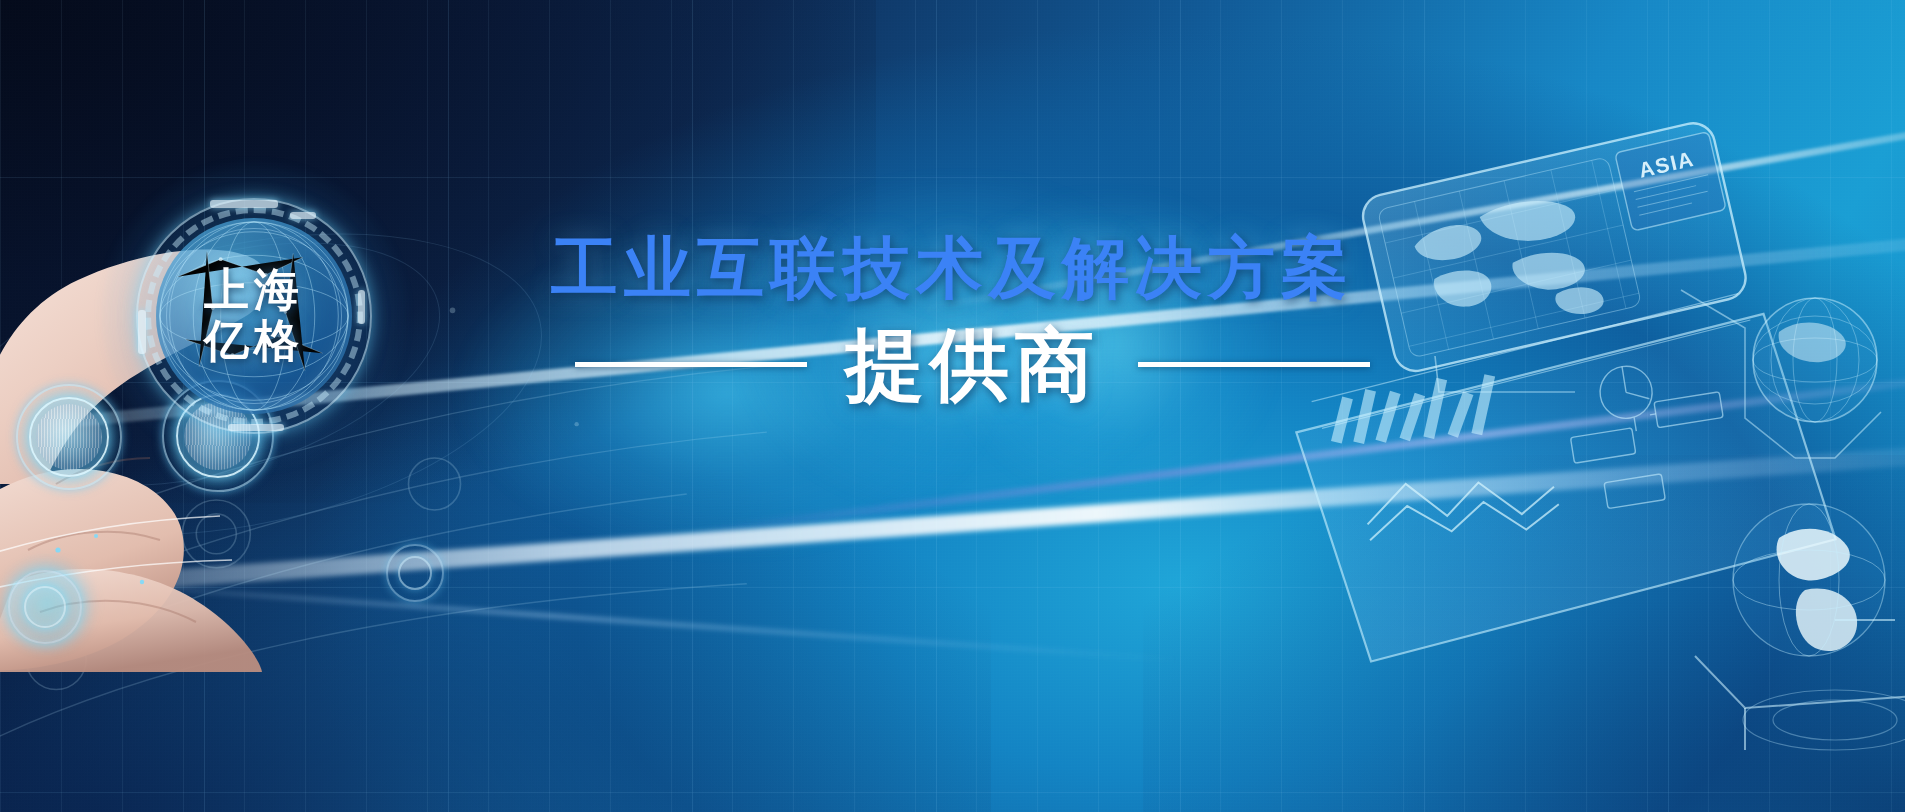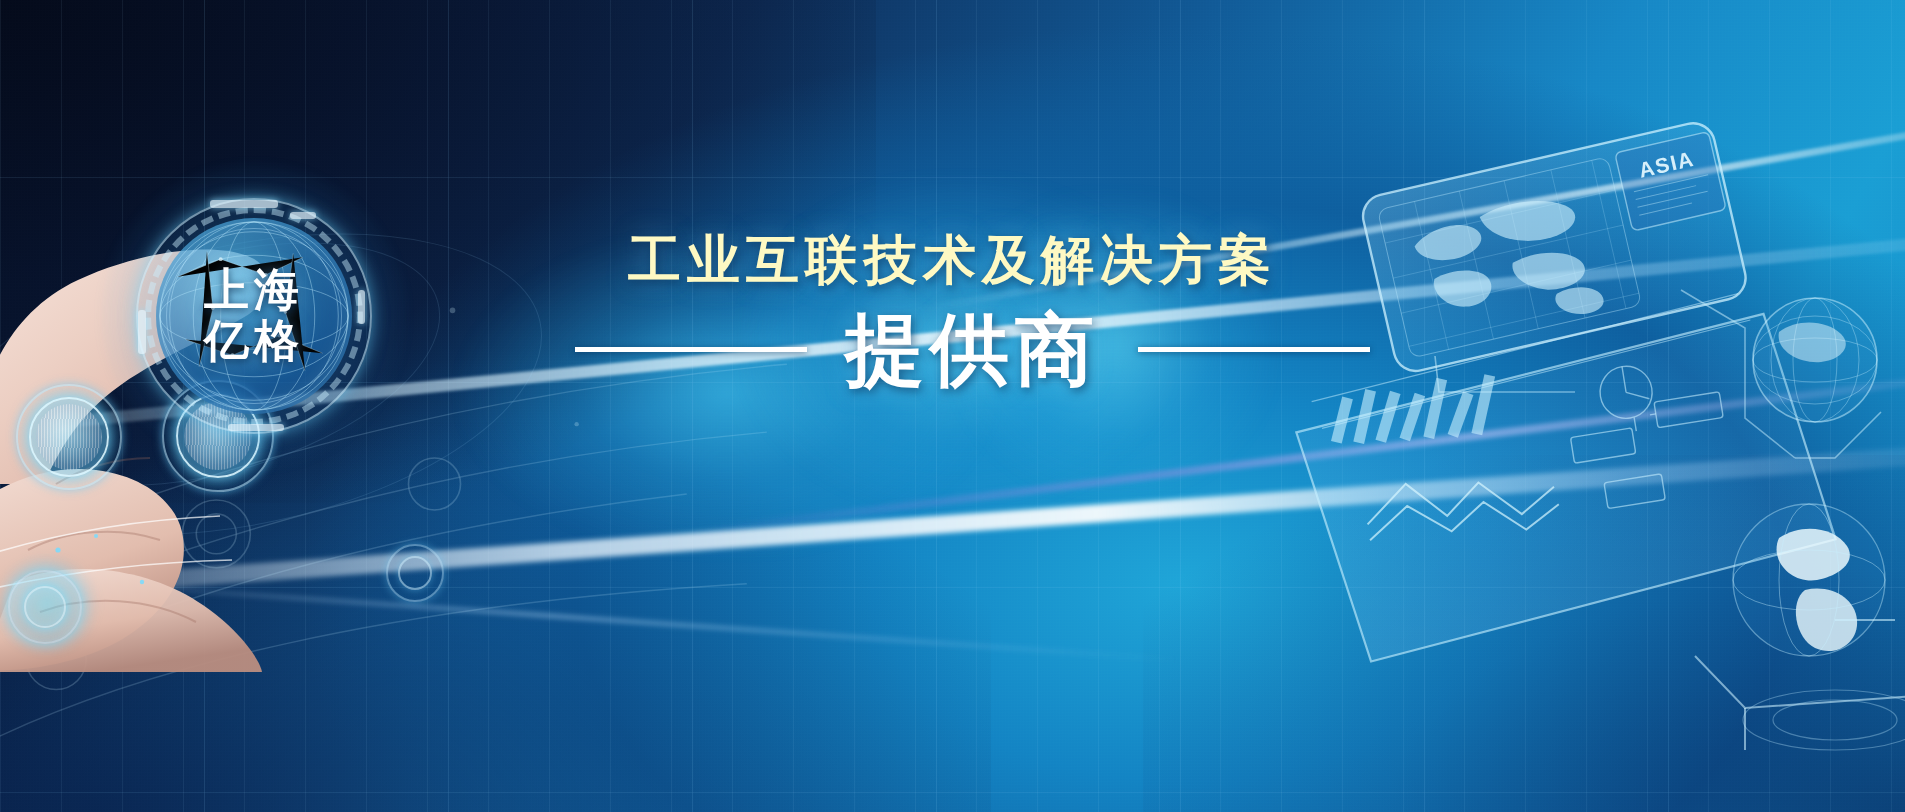--- a/index.html
+++ b/index.html
@@ -173,22 +173,22 @@
   
   .tech-right{ position:absolute; right:-10px; top:60px; width:640px; height:700px; }
   .tech-right svg{ width:100%; height:100%; }
 
   
   .copy{
     position:absolute; left:0; right:0; top:232px;
     text-align:center; z-index:20;
   }
   .headline{
-    color:#fef9c3;
-    font-size:53px;
+    color:#3b82f6;
+    font-size:67px;
     font-weight:bold;
     letter-spacing:6px;
     line-height:1.06;
     text-shadow:2px 3px 10px rgba(5,40,80,.60), 0 0 26px rgba(130,215,255,.35);
     white-space:nowrap;
   }
   .line2-wrap{
     display:flex; align-items:center; justify-content:center;
     gap:38px; margin-top:22px;padding-left:40px;
   }

